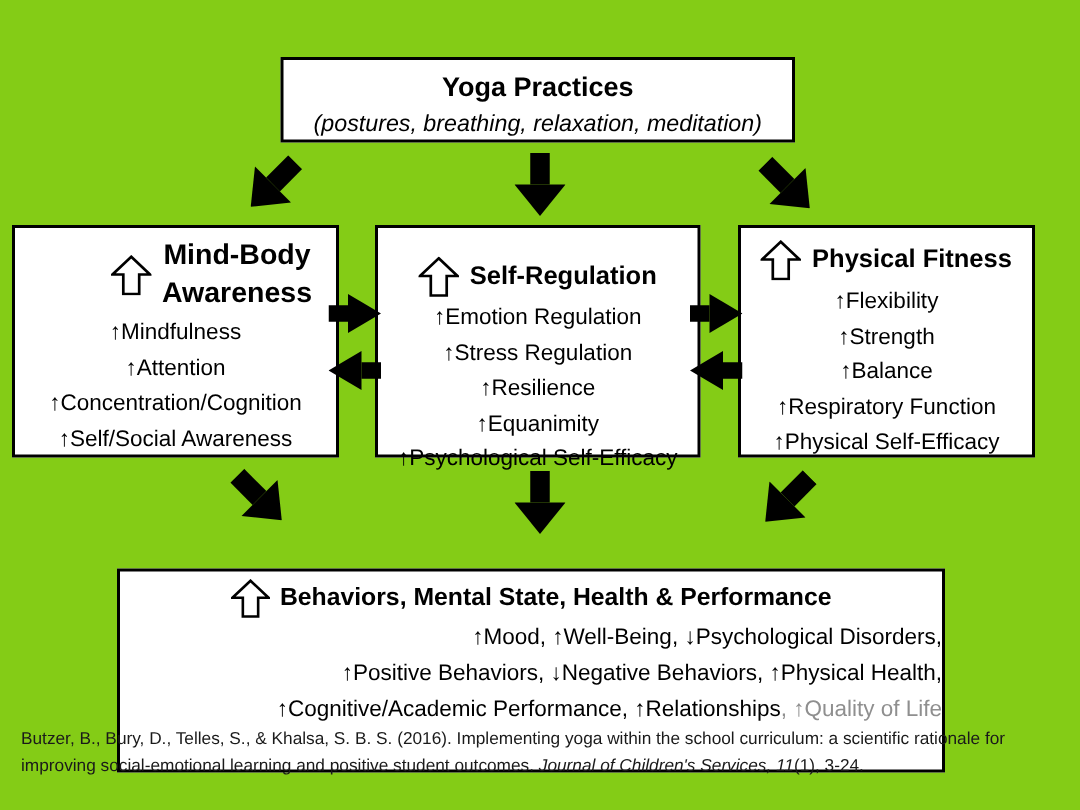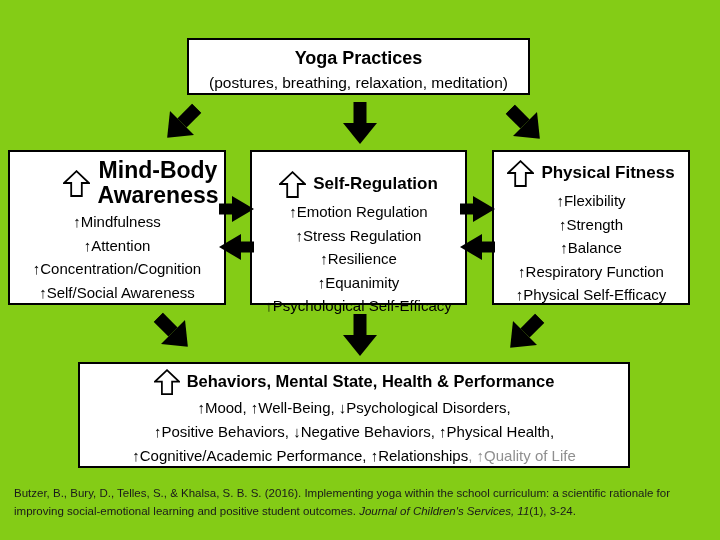--- a/index.html
+++ b/index.html
@@ -25,33 +25,33 @@
     align-items:center;
     justify-content:center;
     gap:7px;
   }
   .hollow-arrow{display:inline-flex;flex:0 0 auto;}
   .title-lines span{display:block;}
 
   
   .top-box{left:187px;top:38px;width:343px;height:57px;padding-top:5px;}
   .top-box .t{font-size:18px;font-weight:bold;line-height:26px;}
-  .top-box .s{font-size:15.5px;line-height:23px;}
+  .top-box .s{font-size:15.5px;line-height:23px;font-style:italic;}
 
   
   .left-box{left:8px;top:150px;width:218px;height:155px;padding-top:6px;}
   .mid-box{left:250px;top:150px;width:217px;height:155px;padding-top:16px;}
   .right-box{left:492px;top:150px;width:198px;height:155px;padding-top:5px;}
-  .left-box .box-title{font-size:23px;line-height:25px;padding-left:48px;}
+  .left-box .box-title{font-size:19px;line-height:25px;padding-left:48px;}
   .mid-box .box-title,.right-box .box-title{font-size:17px;line-height:32px;}
   .items{font-size:15px;line-height:23.6px;}
   .left-box .items{margin-top:2px;}
 
   
-  .bottom-box{left:78px;top:362px;width:552px;height:106px;padding-top:3px;}
+  .bottom-box{left:78px;top:379px;width:552px;height:136px;padding-top:3px;text-align:right;}
   .bottom-box .box-title{font-size:16.5px;line-height:29px;}
   .bottom-box .bline{font-size:15px;line-height:24px;}
   .faded{color:#8f8f8f;}
 
   
   .arrow{position:absolute;}
   .arrow svg{display:block;}
   .rot45{transform:rotate(45deg);}
   .rotm45{transform:rotate(-45deg);}
 

